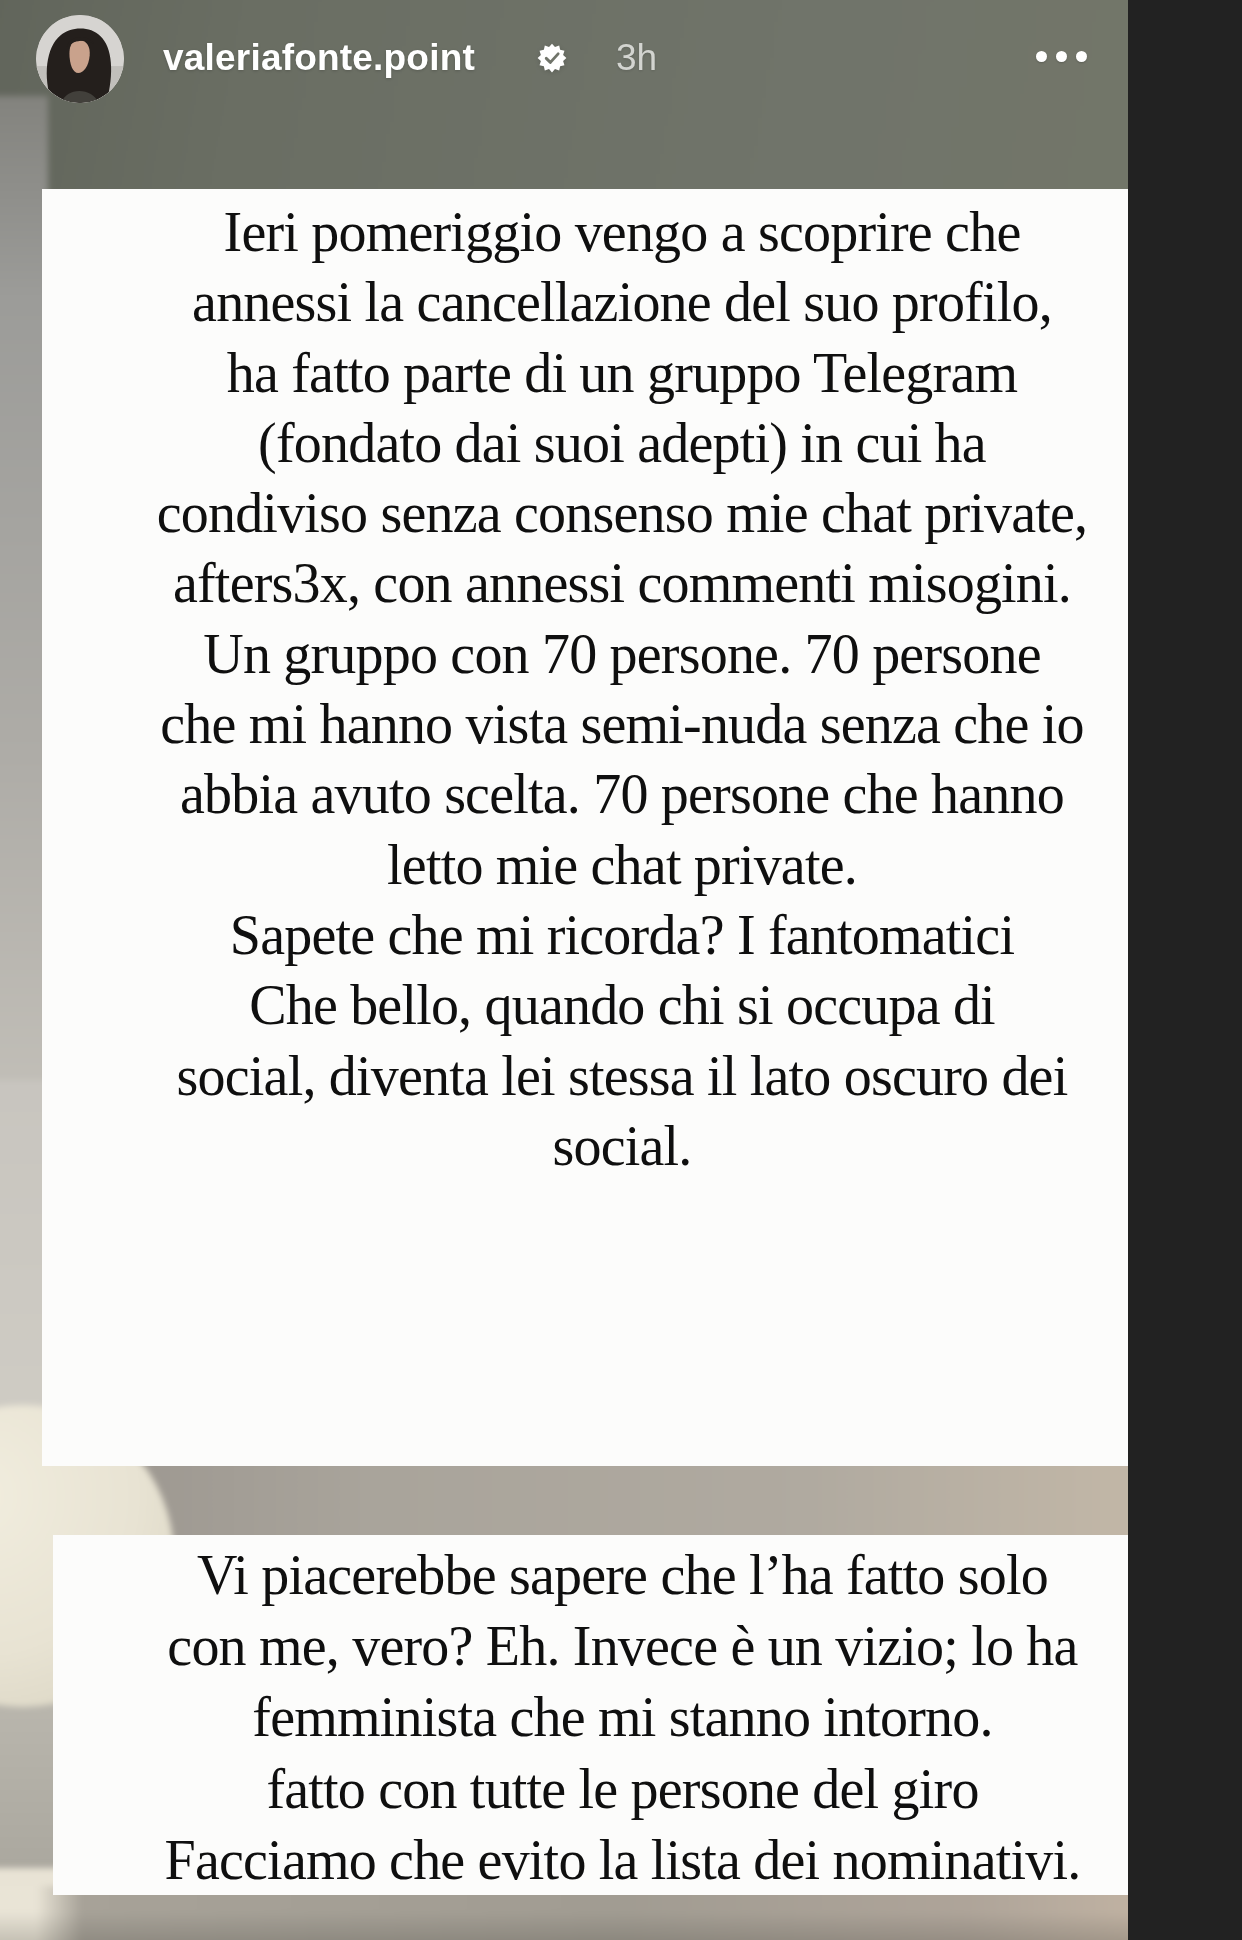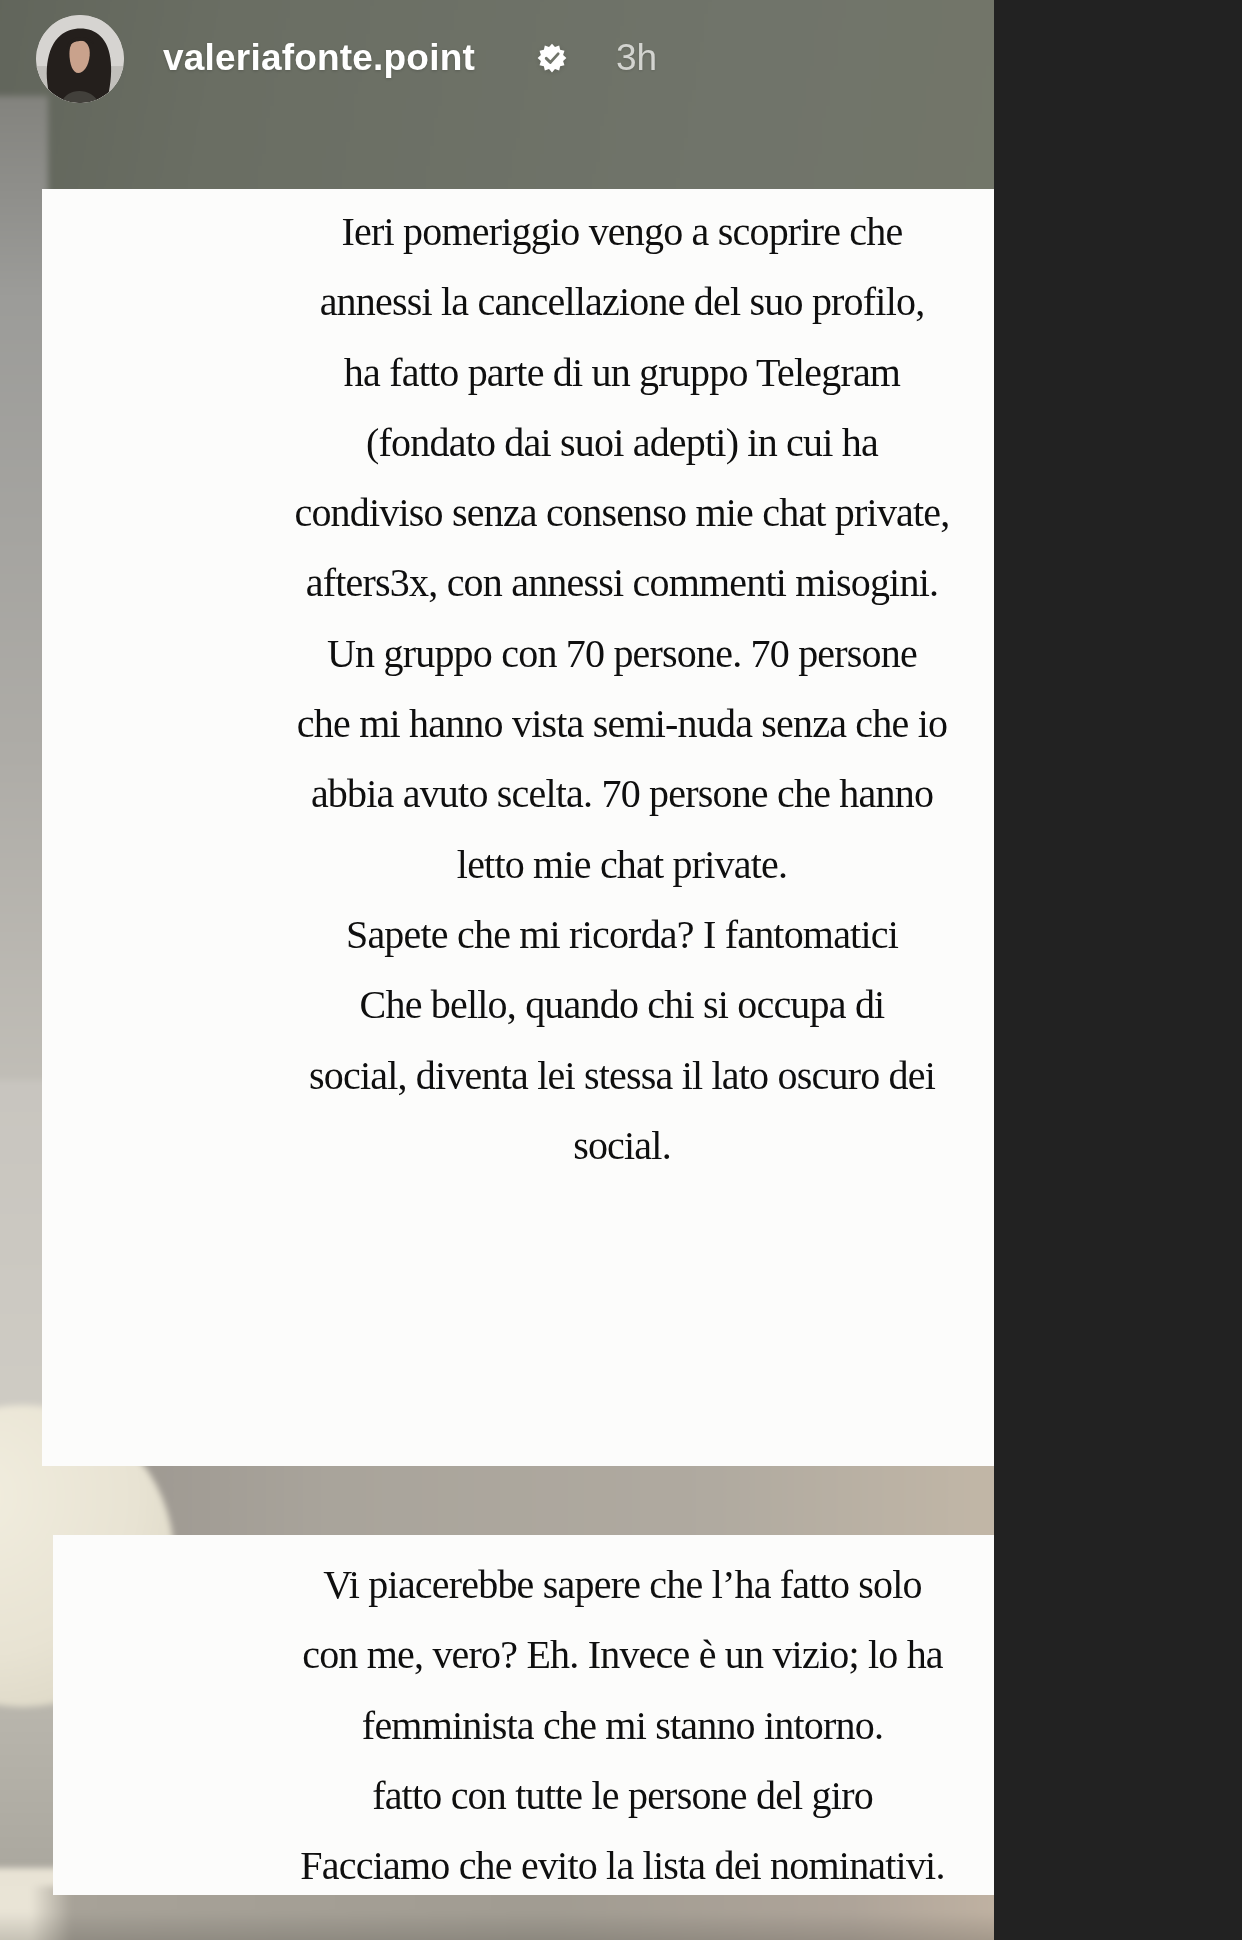--- a/index.html
+++ b/index.html
@@ -1,19 +1,19 @@
 <!DOCTYPE html>
 <html style="--bg-olive: #71756a; --card: #fcfcfb; --text: #0f0f0f; --header-text: #ffffff; --timestamp: #dcddd9; --beige: #d5c8b6;"><head>
 <meta charset="utf-8">
 <style>
   html,body { margin:0; padding:0; background:#222; }
   * { box-sizing:border-box; }
 
   .stage {
-    position:relative; width:994px; height:1940px; overflow:hidden;
+    position:relative; width:1128px; height:1940px; overflow:hidden;
     background: var(--bg-olive, #71756a);
     font-family:"Liberation Sans", sans-serif;
   }
 
   
   .bg { position:absolute; inset:0; filter:blur(3px); }
   .bg > div { position:absolute; }
   .bg-olive   { inset:-10px; background:linear-gradient(100deg,#61655b 0%,#6a6e63 18%,#70746a 55%,#757869 100%); }
   .bg-left-top{ left:-10px; top:96px; width:58px; height:1010px;
                 background:linear-gradient(180deg,#83837e 0%,#9c9c99 20%,#aeaca7 65%,#c2bfb8 100%); }
@@ -50,22 +50,22 @@
           justify-content:center; gap:9px; }
   .more i { display:block; width:11px; height:11px; border-radius:50%; background:#fff;
             box-shadow:0 1px 2px rgba(0,0,0,.18); }
   .close { left:1143px; top:18px; width:72px; height:72px; }
   .close svg { display:block; width:100%; height:100%; filter:drop-shadow(0 1px 2px rgba(0,0,0,.18)); }
 
   
   .card { position:absolute; background:var(--card,#fcfcfb); display:flex; flex-direction:column;
           align-items:center; z-index:3; }
   .card1 { left:42px;  top:189px;  width:1160px; height:1277px; padding-top:8px; }
-  .card2 { left:53px;  top:1535px; width:1139px; height:360px;  padding-top:15px; }
-  .story-line { font-family:"Liberation Serif","DejaVu Serif",serif; font-size:40px;
+  .card2 { left:53px;  top:1535px; width:1139px; height:360px;  padding-top:5px;justify-content:space-between; }
+  .story-line { font-family:"Liberation Serif","DejaVu Serif",serif; font-size:56px;
                 line-height:70.3px; color:var(--text,#0f0f0f); white-space:nowrap;
                 letter-spacing:-0.8px; }
   .mention { text-decoration:underline; text-decoration-thickness:3.5px; text-underline-offset:7px;
              cursor:pointer; }
 </style>
 </head>
 <body>
 
 <div class="stage">
 

